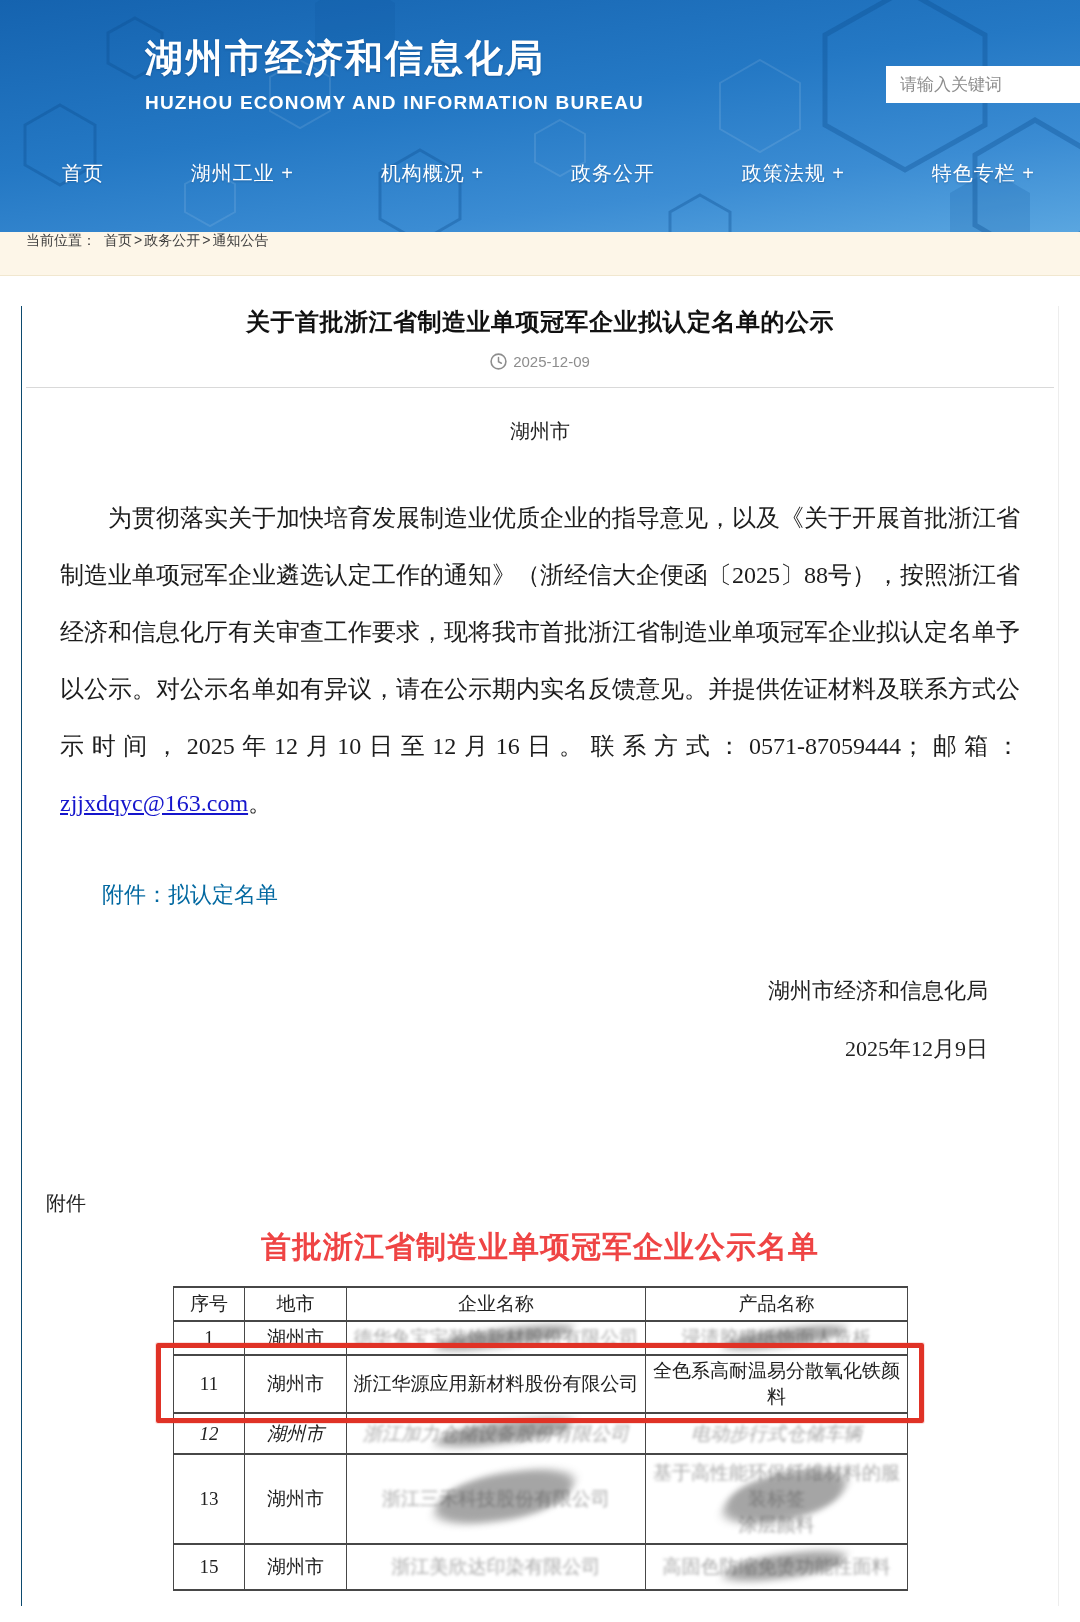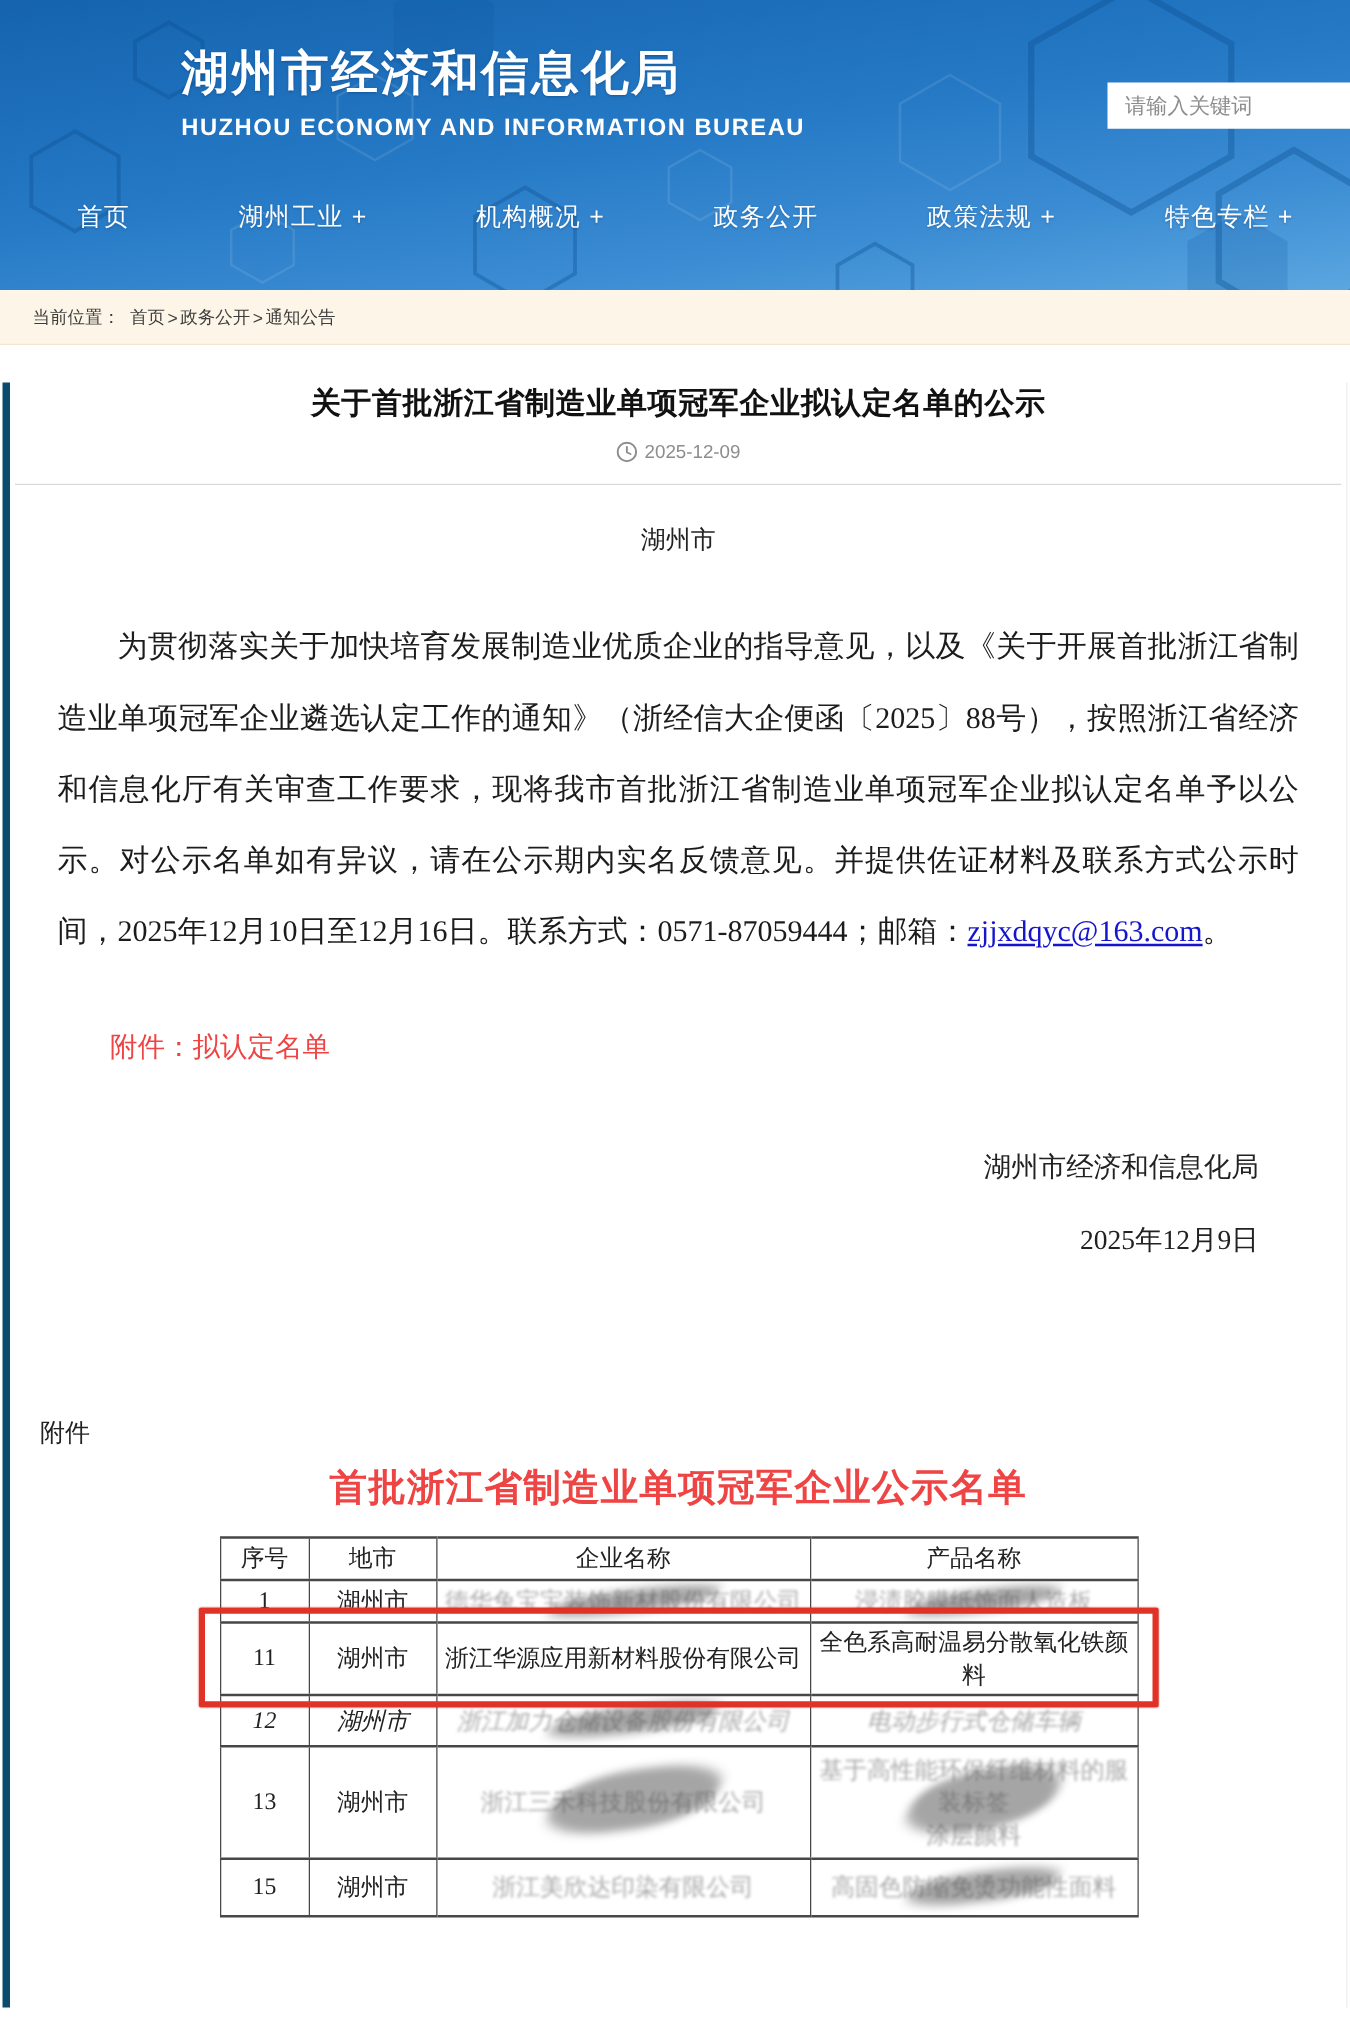--- a/index.html
+++ b/index.html
@@ -37,30 +37,30 @@
     display:flex;justify-content:space-between;align-items:center;
     padding:0 45px 0 62px;
   }
   .nav-item{
     color:#ffffff;font-size:20px;letter-spacing:1px;cursor:pointer;
     text-shadow:0 1px 2px rgba(0,40,90,.3);white-space:nowrap;
   }
   
   .breadcrumb{
     height:43px;background:#fdf6e8;border-bottom:1px solid #f1e7cf;
-    display:flex;align-items:center;padding-left:26px;
+    display:flex;padding-left:26px;
     font-size:14px;color:#3d3d3d;
   }
   .breadcrumb .crumb{color:#3d3d3d;cursor:pointer;}
   .breadcrumb .sep{margin:0 2px;color:#3d3d3d;}
   .breadcrumb .prefix{margin-right:8px;}
   
   .content{
-    background:#ffffff;border-left:6px solid #0c4a6e;border-right:1px solid #ededed;
-    margin:0 2px;min-height:1300px;
+    background:#ffffff;border-left:1px solid #0c4a6e;border-right:1px solid #ededed;
+    margin:0 21px;min-height:1300px;
   }
   .article-title{
     margin:30px 20px 0;text-align:center;
     font-size:24px;font-weight:bold;color:#111;letter-spacing:.5px;
   }
   .date-line{
     margin-top:15px;text-align:right;color:#8d8d8d;font-size:15px;
     display:flex;align-items:center;justify-content:center;gap:6px;
   }
   .divider{margin:17px 4px 0;border:none;border-top:1px solid #d9d9d9;height:0;}
@@ -69,21 +69,21 @@
   }
   .city-heading{margin-top:30px;text-align:center;font-size:20px;
     font-family:"Liberation Sans","DejaVu Sans",sans-serif;color:#222;}
   .body-para{
     margin:45px 38px 0 38px;font-size:24px;line-height:57px;
     text-align:justify;text-indent:2em;
   }
   .email-link{color:#1515cc;text-decoration:underline;cursor:pointer;
     font-family:"Liberation Serif","DejaVu Serif",serif;}
   .attach-line{margin:48px 0 0 80px;font-size:22px;
-    font-family:"Liberation Sans","DejaVu Sans",sans-serif;color:#ef4444;}
+    font-family:"Liberation Sans","DejaVu Sans",sans-serif;color:#0369a1;}
   .sign-block{margin-top:52px;padding-right:70px;text-align:right;
     font-size:22px;line-height:58px;color:#222;}
   .sign-date{font-family:"Liberation Serif","DejaVu Serif",serif;}
   .attach-label{margin:112px 0 0 24px;font-size:20px;
     font-family:"Liberation Sans","DejaVu Sans",sans-serif;color:#222;}
   
   .table-title{
     margin-top:10px;text-align:center;font-size:30px;font-weight:bold;
     letter-spacing:1px;color:#ef4444;
     font-family:"Liberation Serif","DejaVu Serif",serif;

